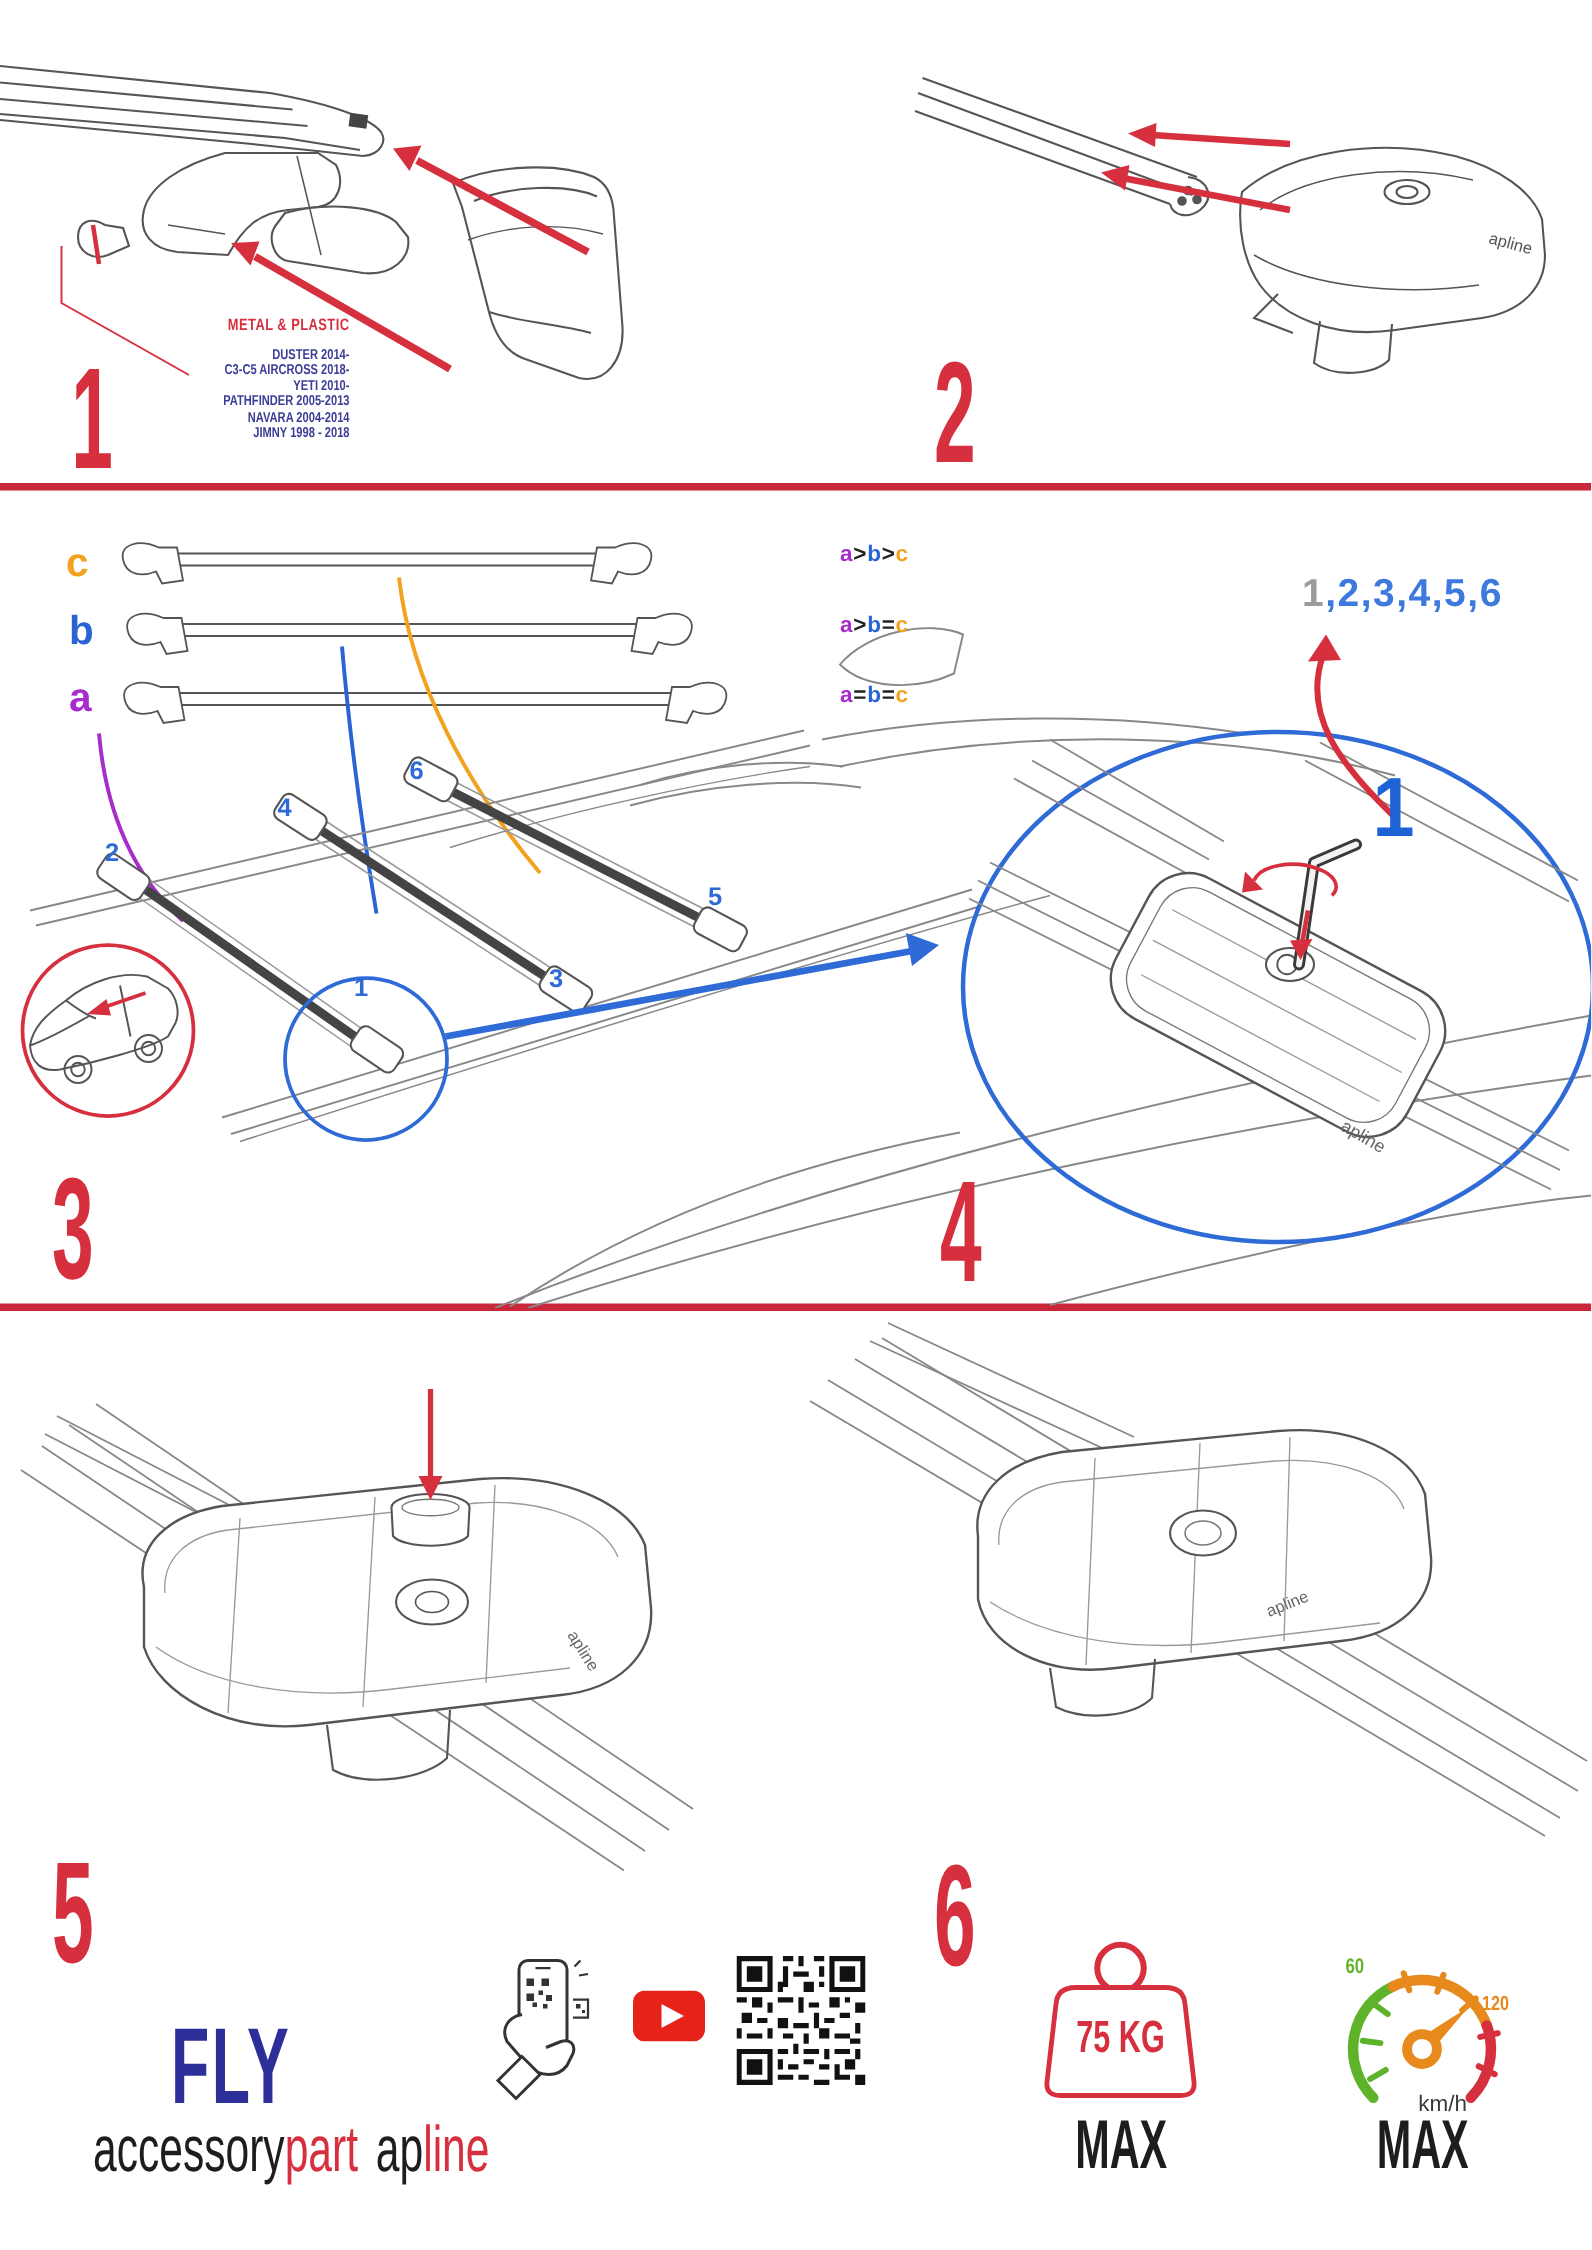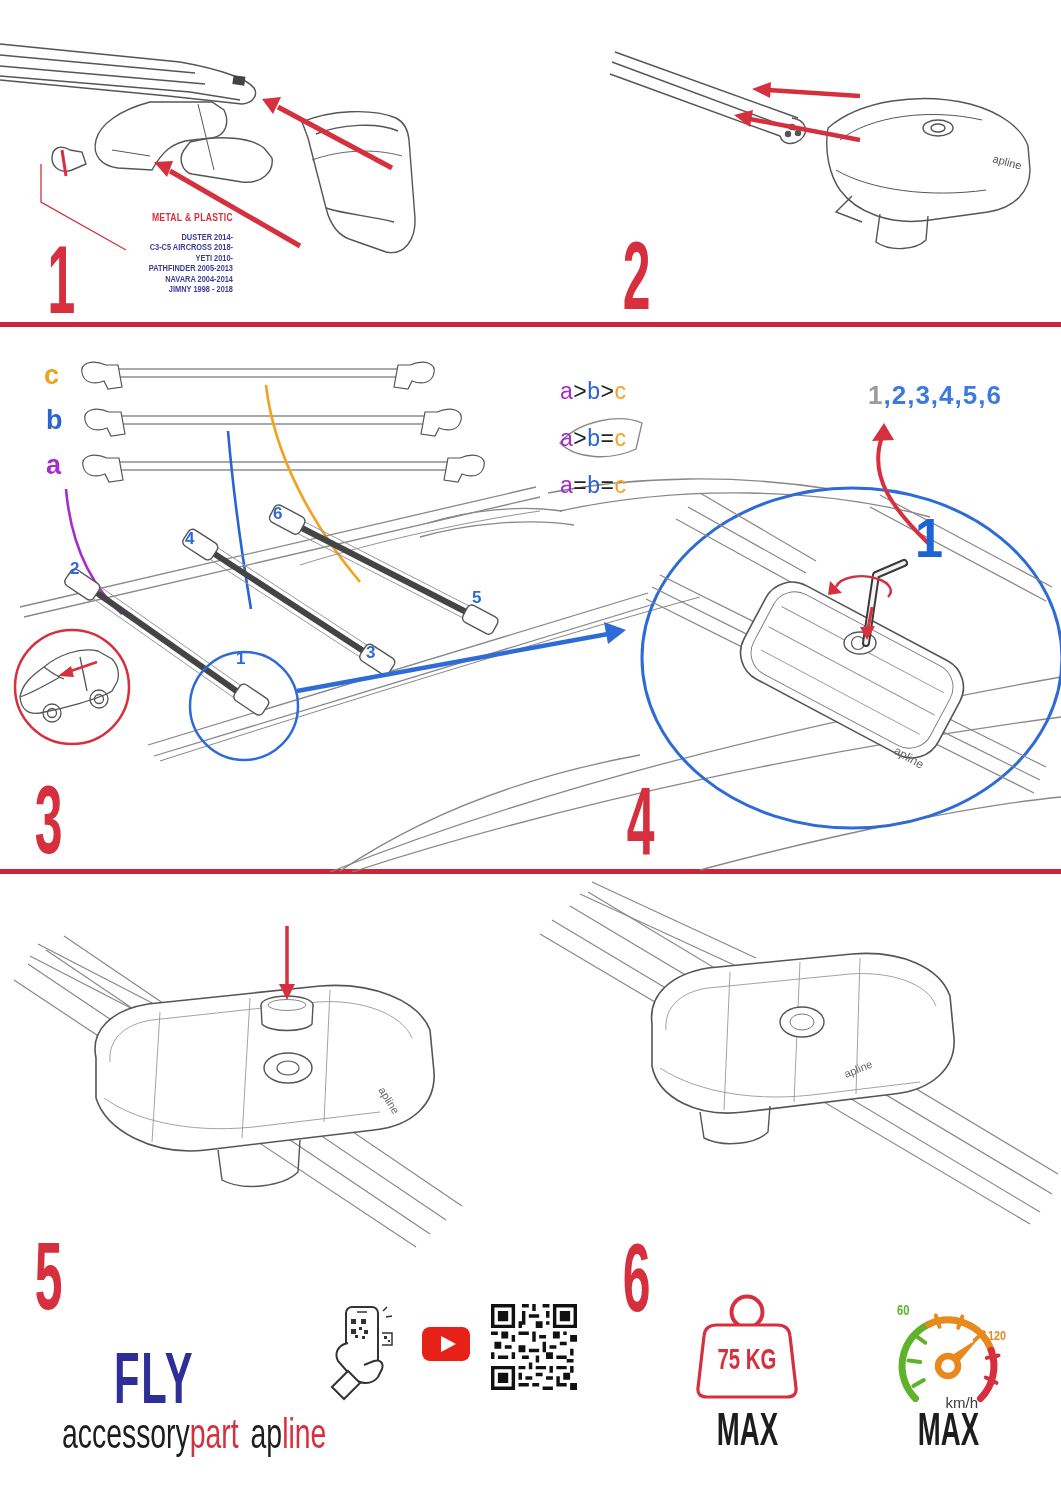--- a/index.html
+++ b/index.html
@@ -8,21 +8,21 @@
   .abs{position:absolute;}
   .divider{position:absolute;left:0;width:1061px;height:5px;background:#c8283a;}
   .secnum{position:absolute;font-weight:700;font-size:96px;line-height:1;color:#d6303e;
           transform:scaleX(.52);transform-origin:center top;text-align:center;letter-spacing:-2px;}
   .metal{position:absolute;left:80px;top:211px;width:153px;text-align:right;color:#d6303e;
          font-size:11px;font-weight:700;letter-spacing:.4px;transform:scaleX(.78);transform-origin:right top;}
   .veh{position:absolute;left:60px;top:232px;width:173px;text-align:right;color:#3c3c96;
        font-size:9.5px;line-height:10.4px;font-weight:700;transform:scaleX(.78);transform-origin:right top;}
   .barlab{position:absolute;font-size:27px;font-weight:700;line-height:1;}
   .lab-a{color:#a62ccc}.lab-b{color:#2a63d4}.lab-c{color:#f2a21d}
-  .cmp{position:absolute;left:560px;top:354px;font-size:23px;font-weight:400;letter-spacing:.5px;margin-top:22px;}
+  .cmp{position:absolute;left:560px;top:354px;font-size:15px;font-weight:700;letter-spacing:.5px;}
   .cmp div{height:47px;line-height:31px;}
   .cmp .a{color:#a62ccc}.cmp .b{color:#2a63d4}.cmp .c{color:#f2a21d}.cmp .op{color:#222}
   .seq{position:absolute;left:868px;top:380px;font-size:26px;font-weight:600;letter-spacing:1px;}
   .seq .first{color:#9b9b9b}.seq .rest{color:#3e7ade}
   .roofnum{position:absolute;font-size:17px;font-weight:700;color:#2e6bd6;line-height:1;}
   .step1{position:absolute;left:915px;top:510px;font-size:56px;font-weight:700;color:#1e63d6;line-height:1;
          transform:scaleX(.9);transform-origin:left top;}
   .fly{position:absolute;left:114px;top:1342px;font-size:72px;font-weight:600;letter-spacing:3px;
        color:#2e2e99;line-height:1;transform:scaleX(.58);transform-origin:left top;}
   .brandline{position:absolute;left:62px;top:1412px;font-size:43px;font-weight:500;line-height:1;

